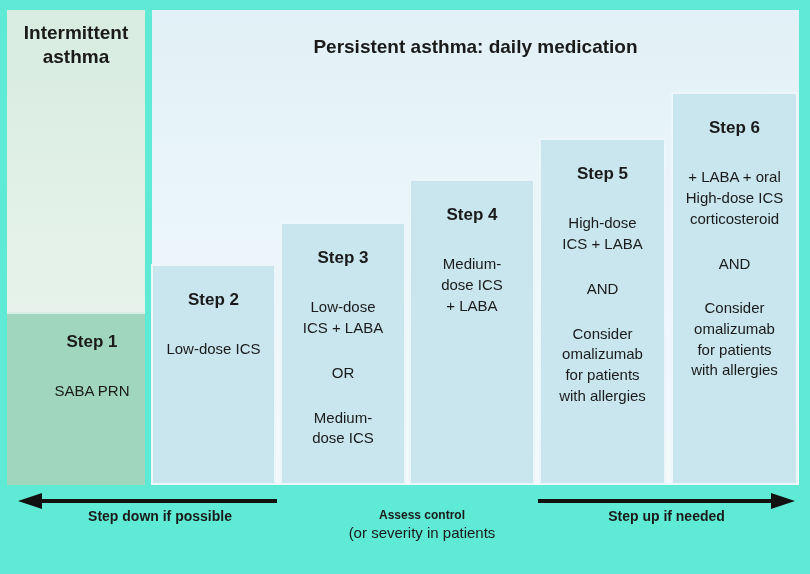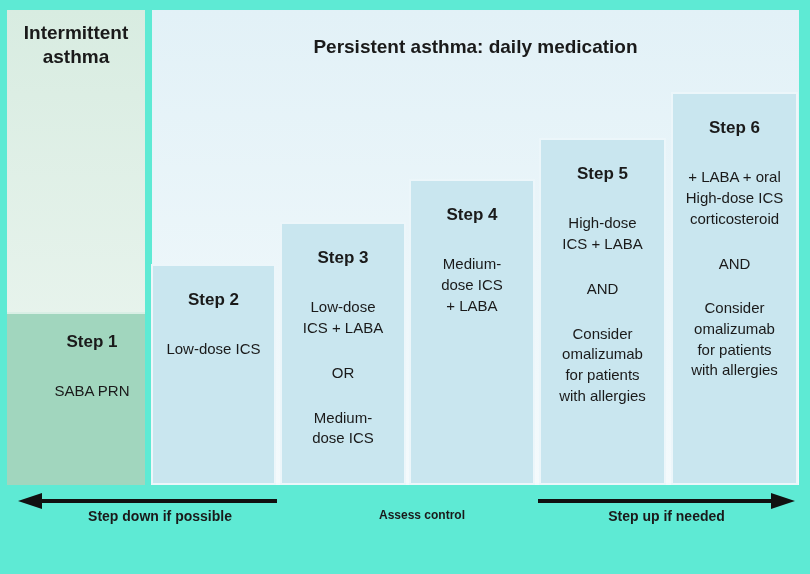--- a/index.html
+++ b/index.html
@@ -189,20 +189,21 @@
 
   <div class="arrow" id="arrow-down">
     <div class="head"></div>
     <div class="shaft"></div>
   </div>
   <div class="footer-label" id="label-step-down">Step down if possible</div>
 
   <div id="assess-group">
     <div class="assess-title">Assess control</div>
     <div class="assess-sub">
+      <div>(or severity in patients</div>
     </div>
   </div>
 
   <div class="arrow" id="arrow-up">
     <div class="head"></div>
     <div class="shaft"></div>
   </div>
   <div class="footer-label" id="label-step-up">Step up if needed</div>
 
 </div>

